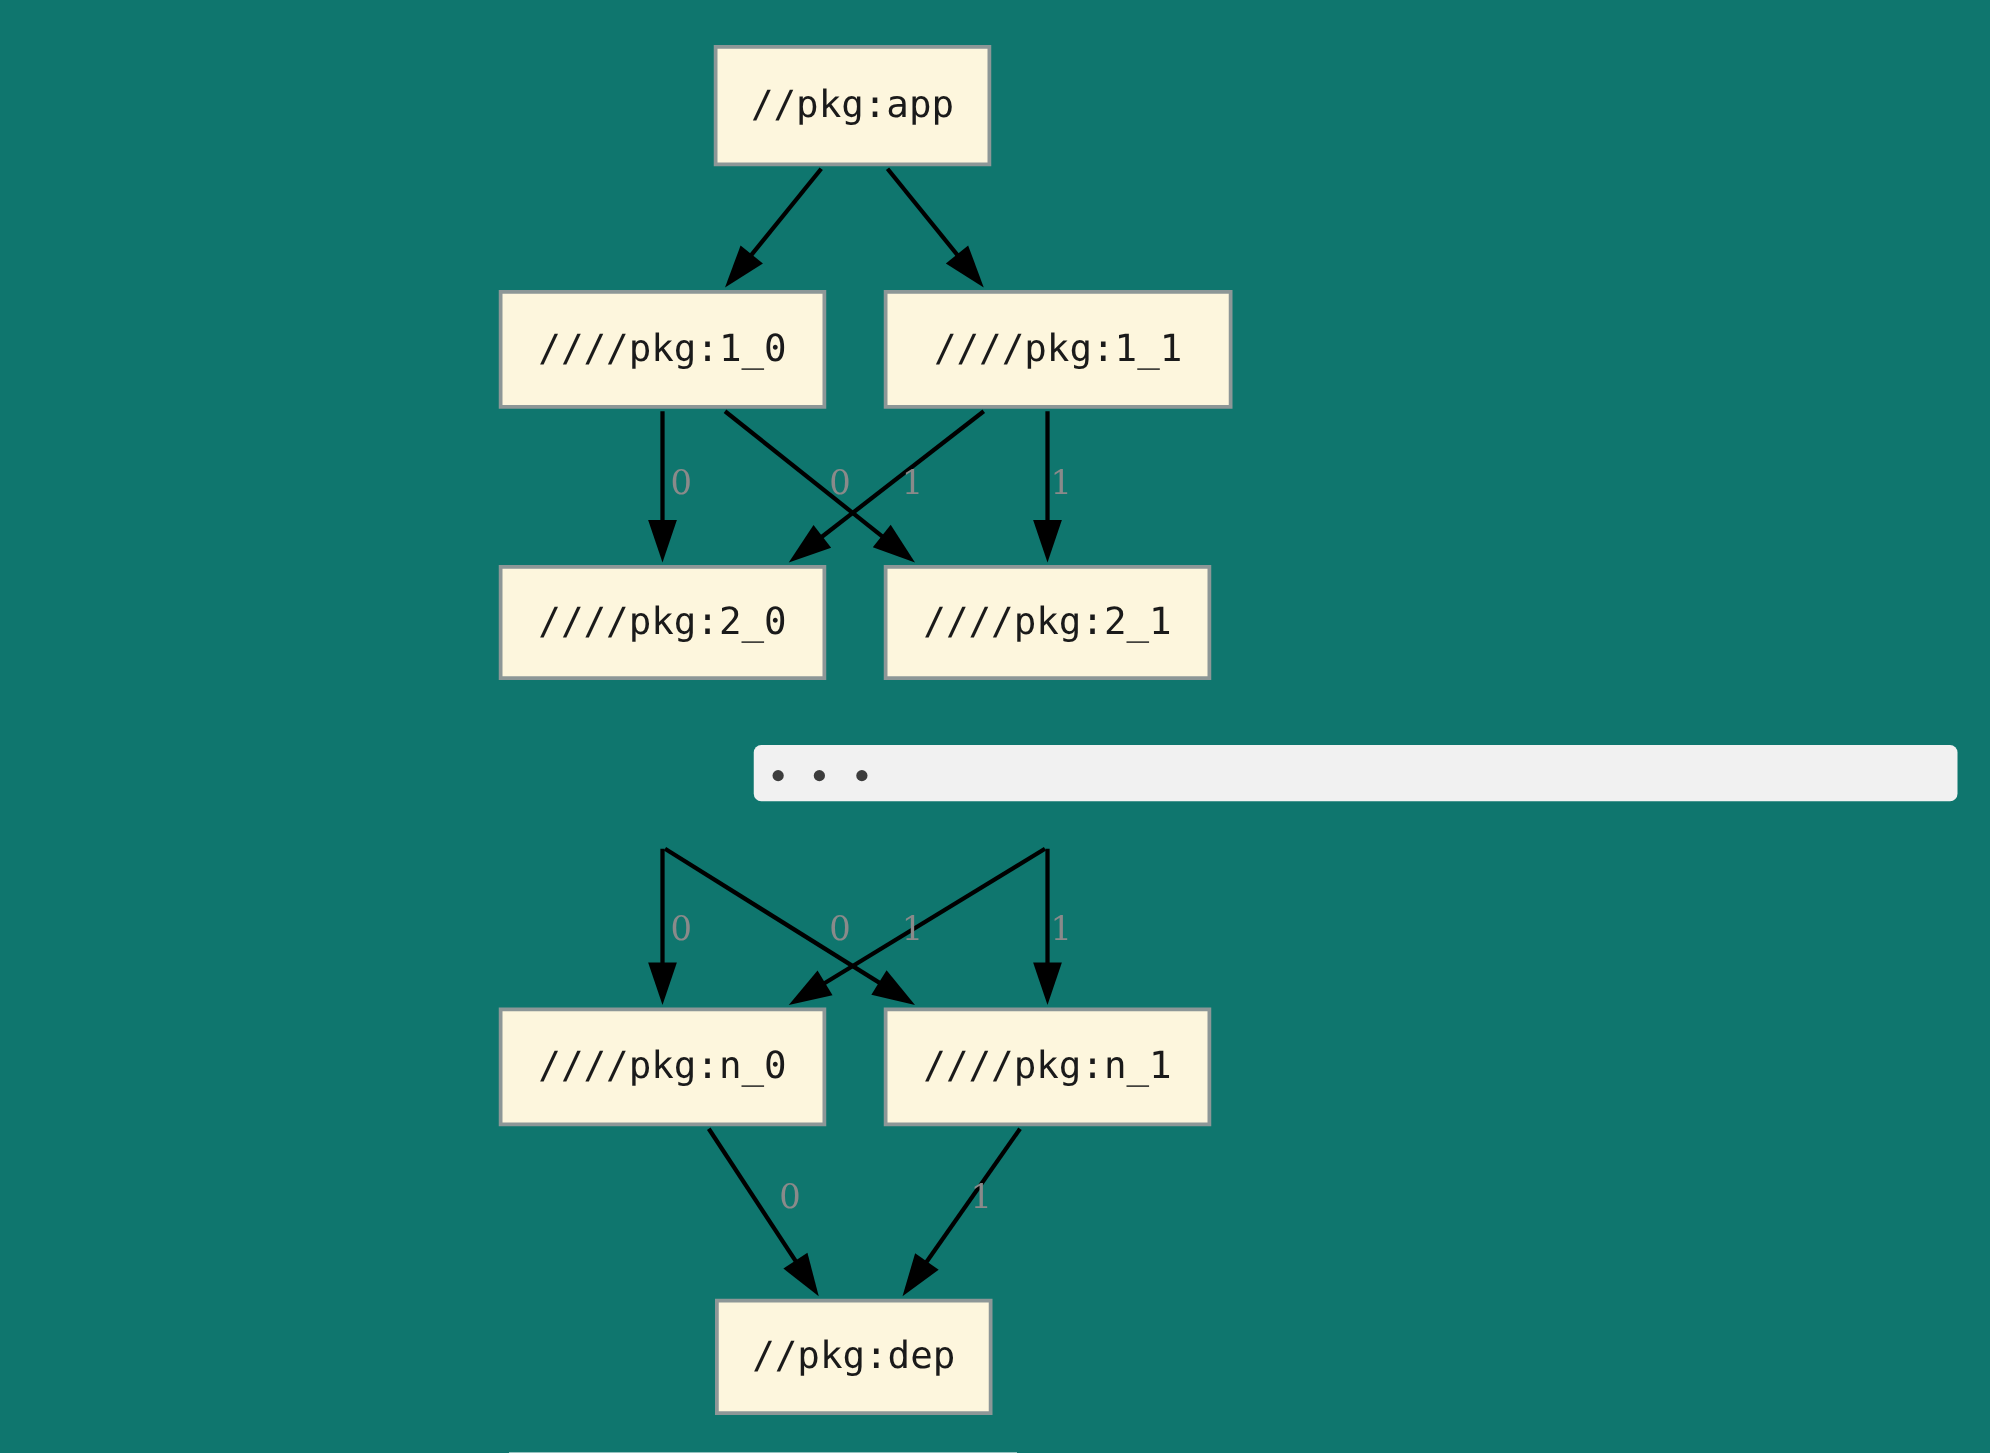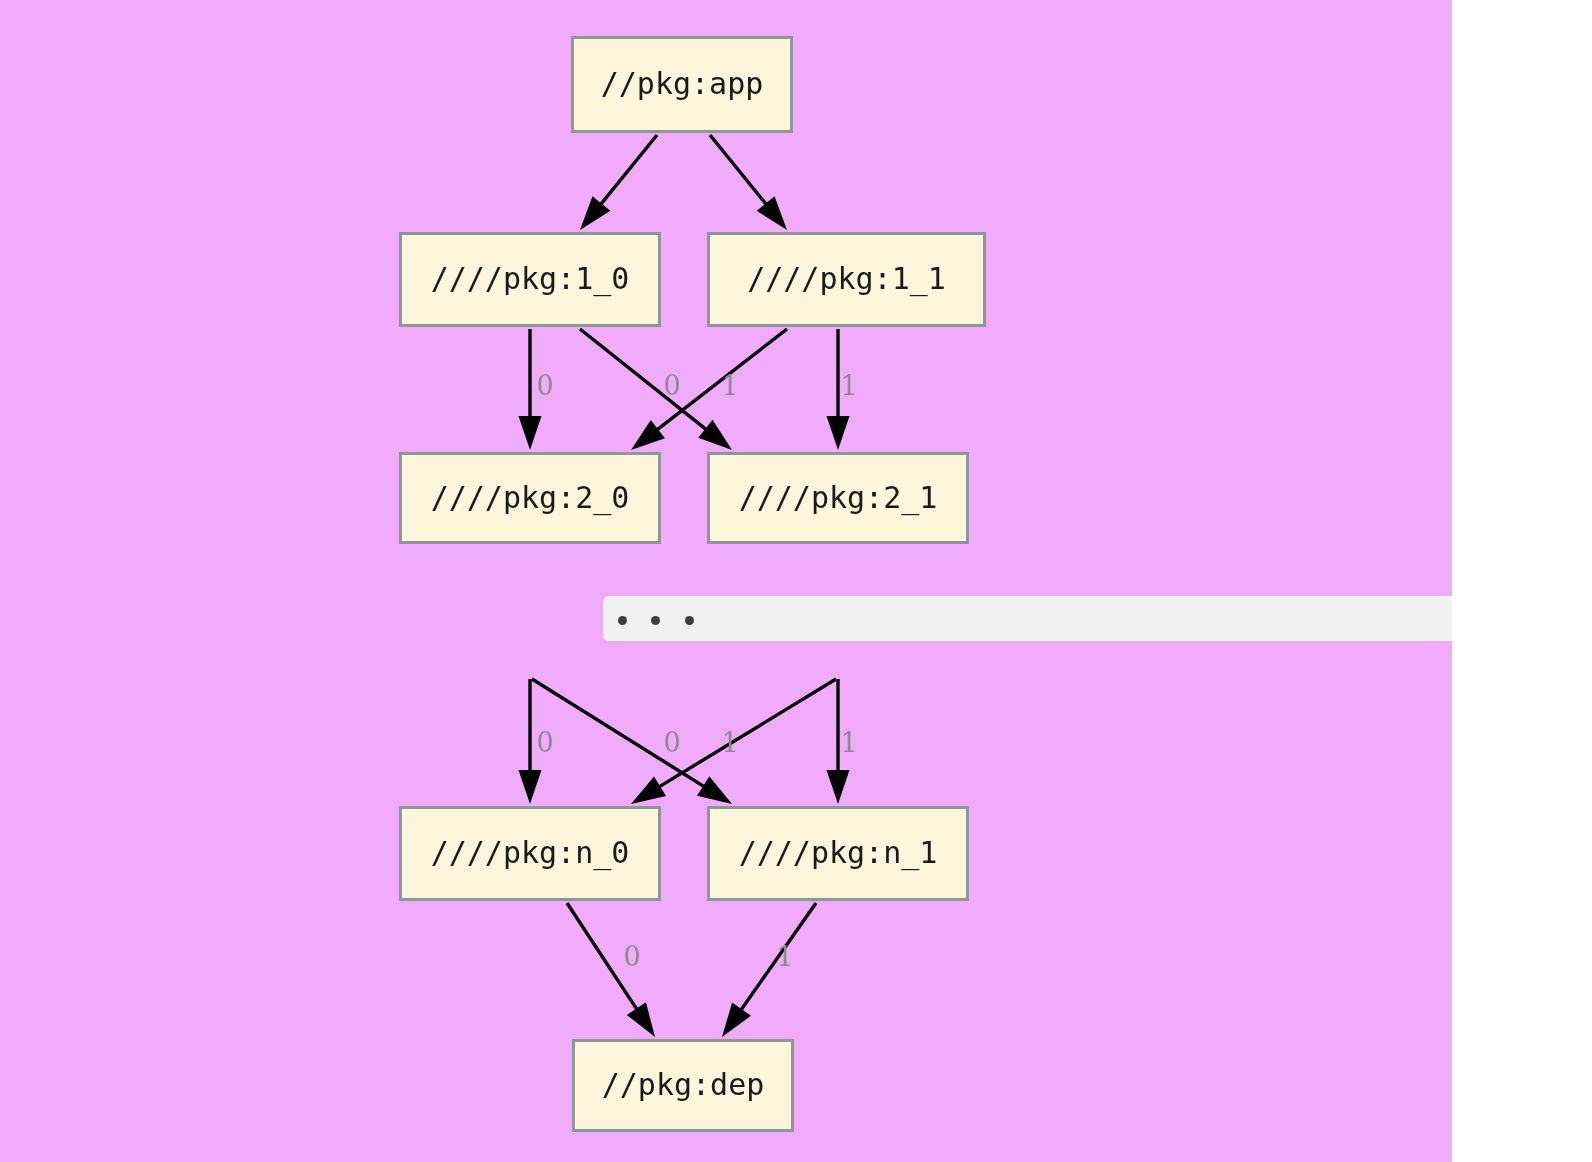--- a/index.html
+++ b/index.html
@@ -2,23 +2,23 @@
 <html><head>
 <meta charset="utf-8">
 <style>
   html, body {
     margin: 0;
     padding: 0;
     background: #ffffff;
   }
   #page {
     position: relative;
-    width: 1452px;
+    width: 1592px;
     height: 1162px;
-    background: #f0abfc;
+    background: #0f766e;
     overflow: hidden;
     font-family: "DejaVu Sans Mono", monospace;
   }
   svg.graph {
     position: absolute;
     left: 0;
     top: 0;
     width: 1592px;
     height: 1162px;
     display: block;

